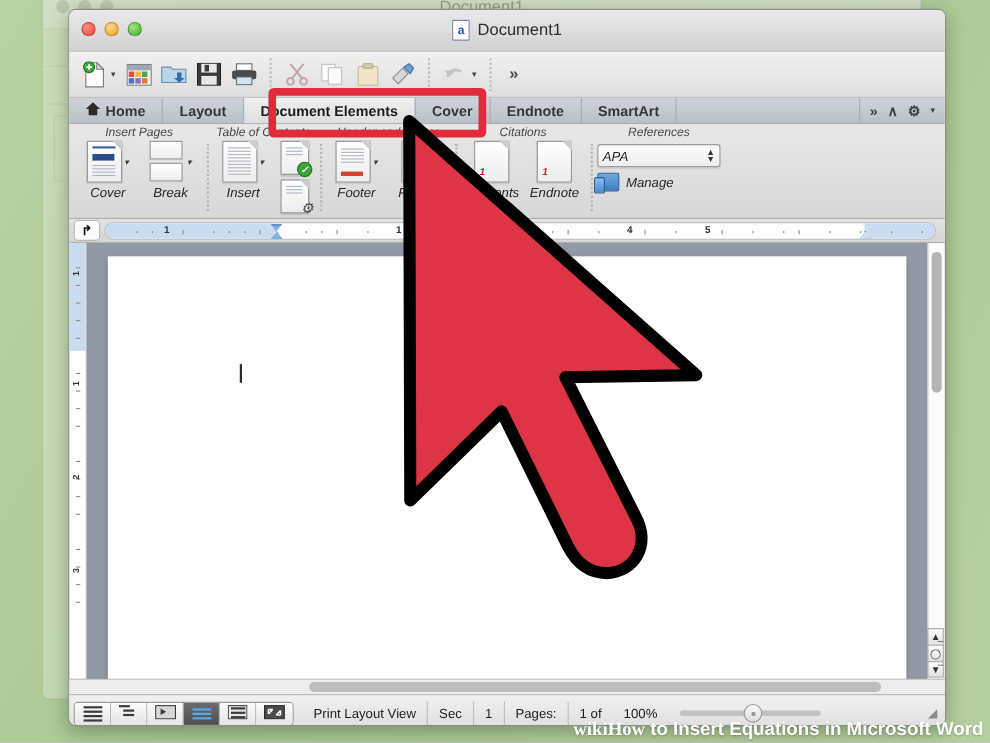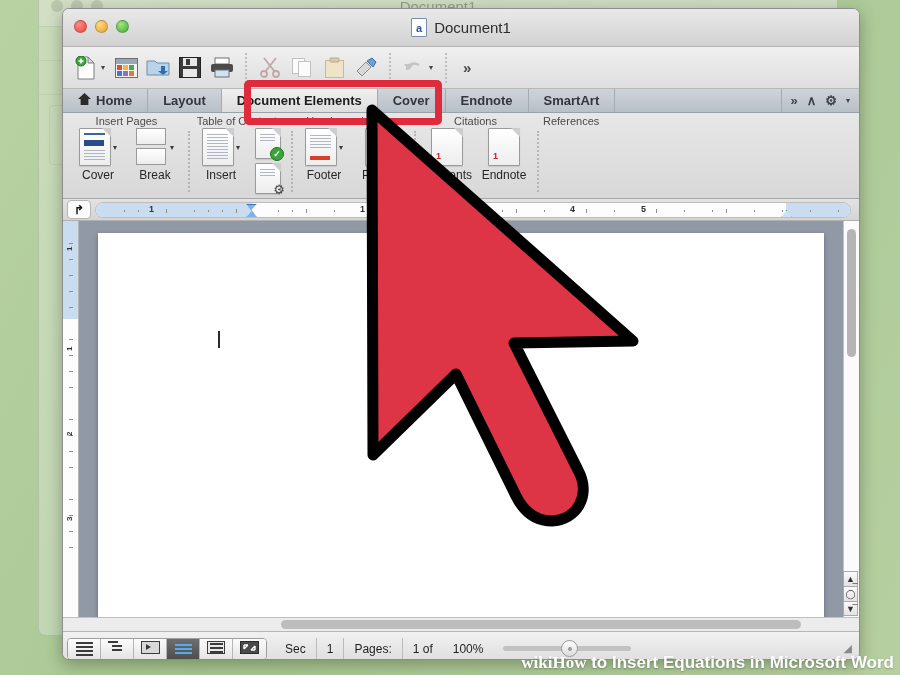--- a/index.html
+++ b/index.html
@@ -140,20 +140,21 @@
     z-index: 30;
   }
 
   
   .ribbon {
     height: 86px;
     background: linear-gradient(#e7e7e7,#d8d8d8);
     border-bottom: 1px solid #a8a8a8;
     display: flex; position: relative;
     padding: 0 2px;
+    font-style: italic;
   }
   .rgroup {
     display: flex; flex-direction: column; align-items: center;
     padding: 2px 6px 0 6px;
     position: relative;
   }
   .rgroup + .rgroup::before {
     content: ""; position: absolute; left: 0; top: 18px; bottom: 6px;
     border-left: 2px dotted #b5b5b5;
   }
@@ -665,20 +666,33 @@
             </span>
           </div>
           <span class="ritem-label">Endnote</span>
         </div>
       </div>
     </div>
 
     <div class="rgroup">
       <div class="rg-title">References</div>
       <div class="rg-items">
+        <div class="ref-col">
+          <div class="apa-select">
+            <span>APA</span>
+            <span class="stepper">
+              <span>▲</span>
+                <span>▼</span>
+            </span>
+          </div>
+          <div class="manage-row">
+            <span class="manage-ico"></span>
+            <span class="manage-label">Manage</span>
+          </div>
+        </div>
       </div>
     </div>
   </div>
 
   <div class="ruler-row">
     <div class="tabsel">
       <span>↱</span>
     </div>
     <div class="hruler">
       <span class="hr-ind" style="left:0;width:156px;"></span>
@@ -821,20 +835,21 @@
         <span>
           <svg width="19" height="13" viewBox="0 0 19 13">
             <rect x="0.5" y="0.5" width="18" height="12" fill="#4a4a4a" stroke="#2b2b2b"></rect>
             <path d="M4 8L8 4M4 4h4M4 4v4" stroke="#fff" stroke-width="1.4" fill="none"></path>
             <path d="M15 5l-4 4M15 9h-4M15 9V5" stroke="#fff" stroke-width="1.4" fill="none"></path>
           </svg>
         </span>
       </div>
     </div>
 
+    <div class="st-cell">Print Layout View</div>
     <div class="st-cell">Sec</div>
     <div class="st-cell">1</div>
     <div class="st-cell">Pages:</div>
     <div class="st-cell" style="border-right:none;">1 of</div>
     <div class="st-cell" style="border-right:none;border-left:none;">100%</div>
     <div class="zoom-slider">
       <div class="zoom-knob"></div>
     </div>
     <div class="resize-grip">◢</div>
   </div>

